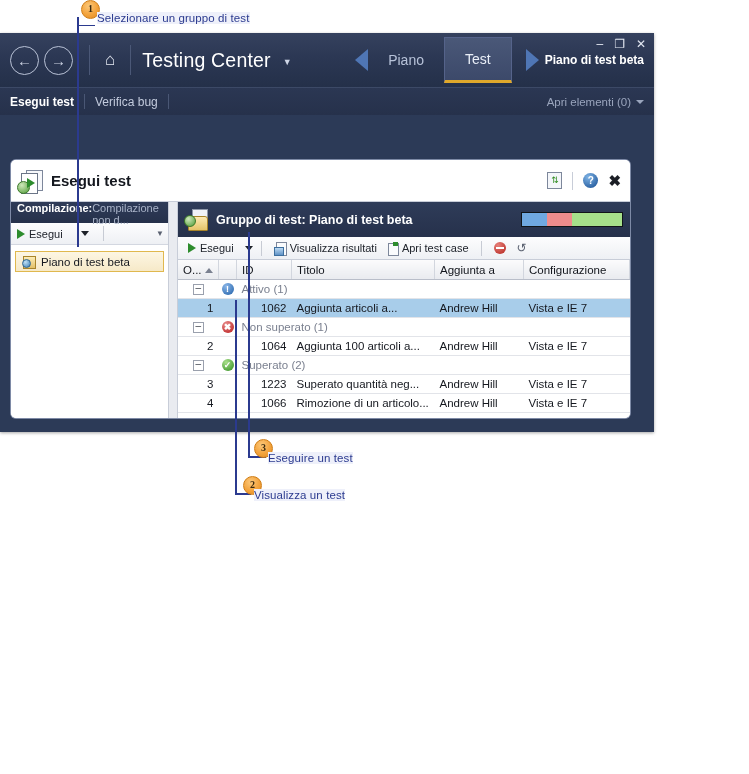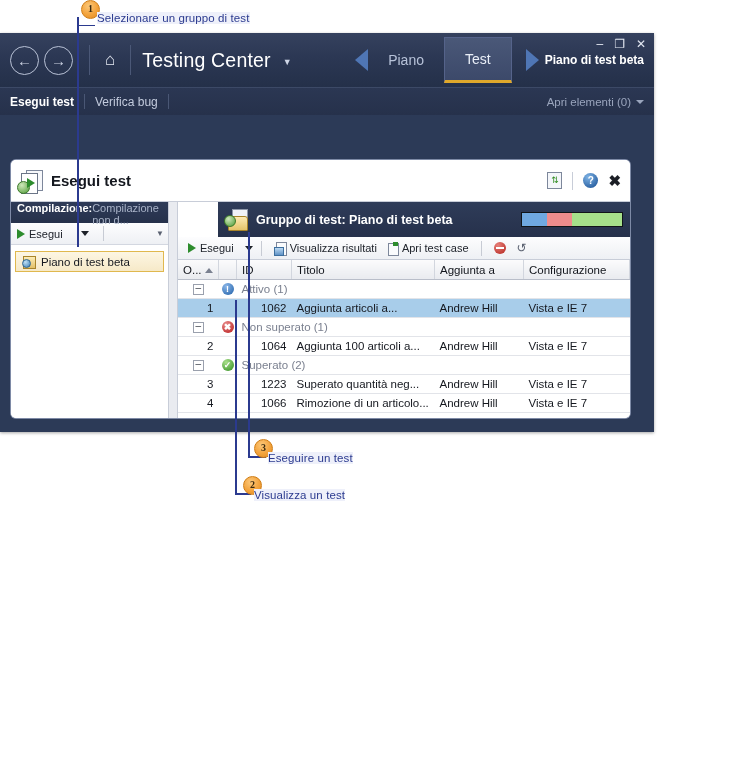--- a/index.html
+++ b/index.html
@@ -169,21 +169,21 @@
     font-size: 11.5px; color: #15181f;
   }
 
   
   .splitter { width: 10px; background: #e9ebf0; border-right: 1px solid #c8cdd8; }
 
   
   .right-pane { flex: 1; background: #ffffff; display: flex; flex-direction: column; }
   .group-bar {
     height: 35px; background: linear-gradient(to bottom,#2f3c59,#26314b);
-    display: flex; align-items: center; padding-left: 6px; position: relative; margin-left: 40px;
+    display: flex; align-items: center; padding-left: 6px; position: relative;
   }
   .group-bar-title { color: #ffffff; font-size: 12.5px; font-weight: bold; padding-left: 6px; }
   .progress {
     position: absolute; right: 7px; width: 100px; height: 13px;
     border: 1px solid #101418; background: #fff; display: flex;
     box-shadow: inset 0 0 0 1px #ffffff;
   }
   .pseg { height: 100%; }
 
   .rp-toolbar {

